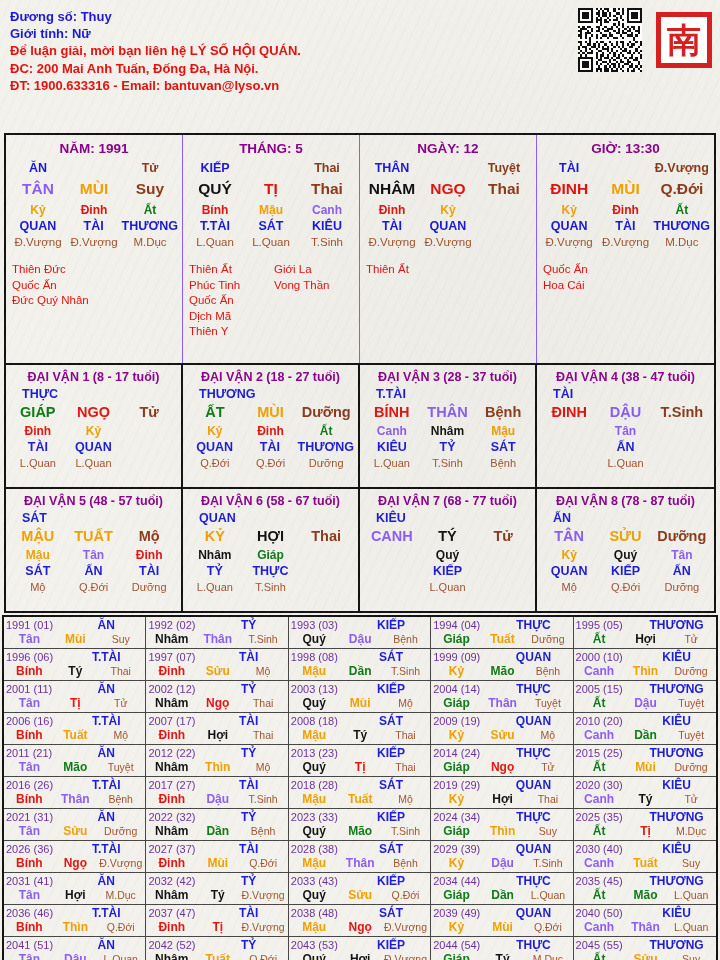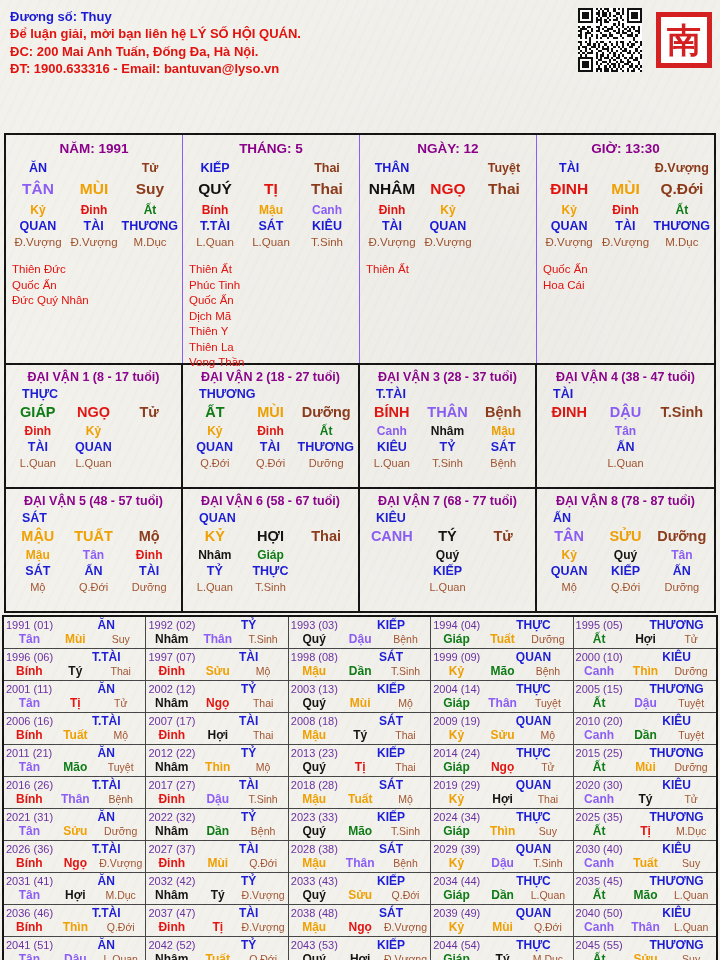--- a/index.html
+++ b/index.html
@@ -43,21 +43,21 @@
   .pillars{ display:grid; grid-template-columns:repeat(4,1fr); }
   .pillar{ border-right:1px solid #8b5cf6; padding:6px 4px 4px; height:228px; position:relative; }
   .pillar:last-child{ border-right:0;border-radius:19px; }
   .p-title{ text-align:center; color:#8b008b; font-weight:bold; font-size:13.5px; margin-bottom:5px; }
   .p-row{ display:grid; grid-template-columns:1fr 1fr 1fr; text-align:center; }
   .r-top   { font-size:12.5px; font-weight:bold; margin-bottom:3px; height:16px; }
   .r-stem  { font-size:15.5px; font-weight:bold; margin-bottom:3px; height:20px; }
   .r-hid   { font-size:12px;   font-weight:bold; height:16px; }
   .r-hid2  { font-size:12.5px; font-weight:bold; height:17px; }
   .r-stage { font-size:11.5px; color:#a0522d; height:16px; }
-  .p-notes{ margin-top:10px; display:grid; grid-template-columns:1fr; column-gap:4px; padding-left:2px; }
+  .p-notes{ margin-top:10px; display:grid; grid-template-columns:1fr 1fr; column-gap:4px; padding-left:2px; }
   .note{ color:#e2130f; font-size:11.5px; line-height:15.5px; }
   .brown{ color:#8b3a1a; }
   .dark { color:#111; }
   .gray { color:#8b5cf6; }
   .green{ color:#0b7a13; }
   .orange{ color:#f0a000; }
   .navy { color:#1a1ad6; }
 
   
   .dv-wrap{ border-top:2px solid #111; }
@@ -88,20 +88,24 @@
   .yc-st  { font-size:10.5px; color:#a0522d; }
 </style>
 </head>
 <body>
 
 <div class="header">
   <div class="hdr-left">
     <div class="hdr-line blue">
       <span>Đương số:</span>
       <span>Thuy</span>
+    </div>
+    <div class="hdr-line blue">
+      <span>Giới tính:</span>
+      <span>Nữ</span>
     </div>
     <div class="hdr-line red">Để luận giải, mời bạn liên hệ LÝ SỐ HỘI QUÁN.</div>
     <div class="hdr-line red">ĐC: 200 Mai Anh Tuấn, Đống Đa, Hà Nội.</div>
     <div class="hdr-line red">ĐT: 1900.633316 - Email: bantuvan@lyso.vn</div>
   </div>
 
   <div class="hdr-right">
     <div class="qr">
       <svg width="64" height="64" viewBox="0 0 29 29" shape-rendering="crispEdges">
         <rect width="29" height="29" fill="#fff"></rect>
@@ -388,21 +392,21 @@
         </div>
         <div class="p-notes">
           <div>
             <div class="note">Thiên Ất</div>
             <div class="note">Phúc Tinh</div>
             <div class="note">Quốc Ấn</div>
             <div class="note">Dịch Mã</div>
             <div class="note">Thiên Y</div>
           </div>
           <div>
-            <div class="note">Thiên La</div>
+            <div class="note">Giới La</div>
             <div class="note">Vong Thần</div>
           </div>
         </div>
       </div>
       <div class="pillar">
         <div class="p-title">NGÀY: 12</div>
         <div class="p-row r-top">
           <span class="navy">THÂN</span>
           <span class=""></span>
           <span class="brown">Tuyệt</span>

